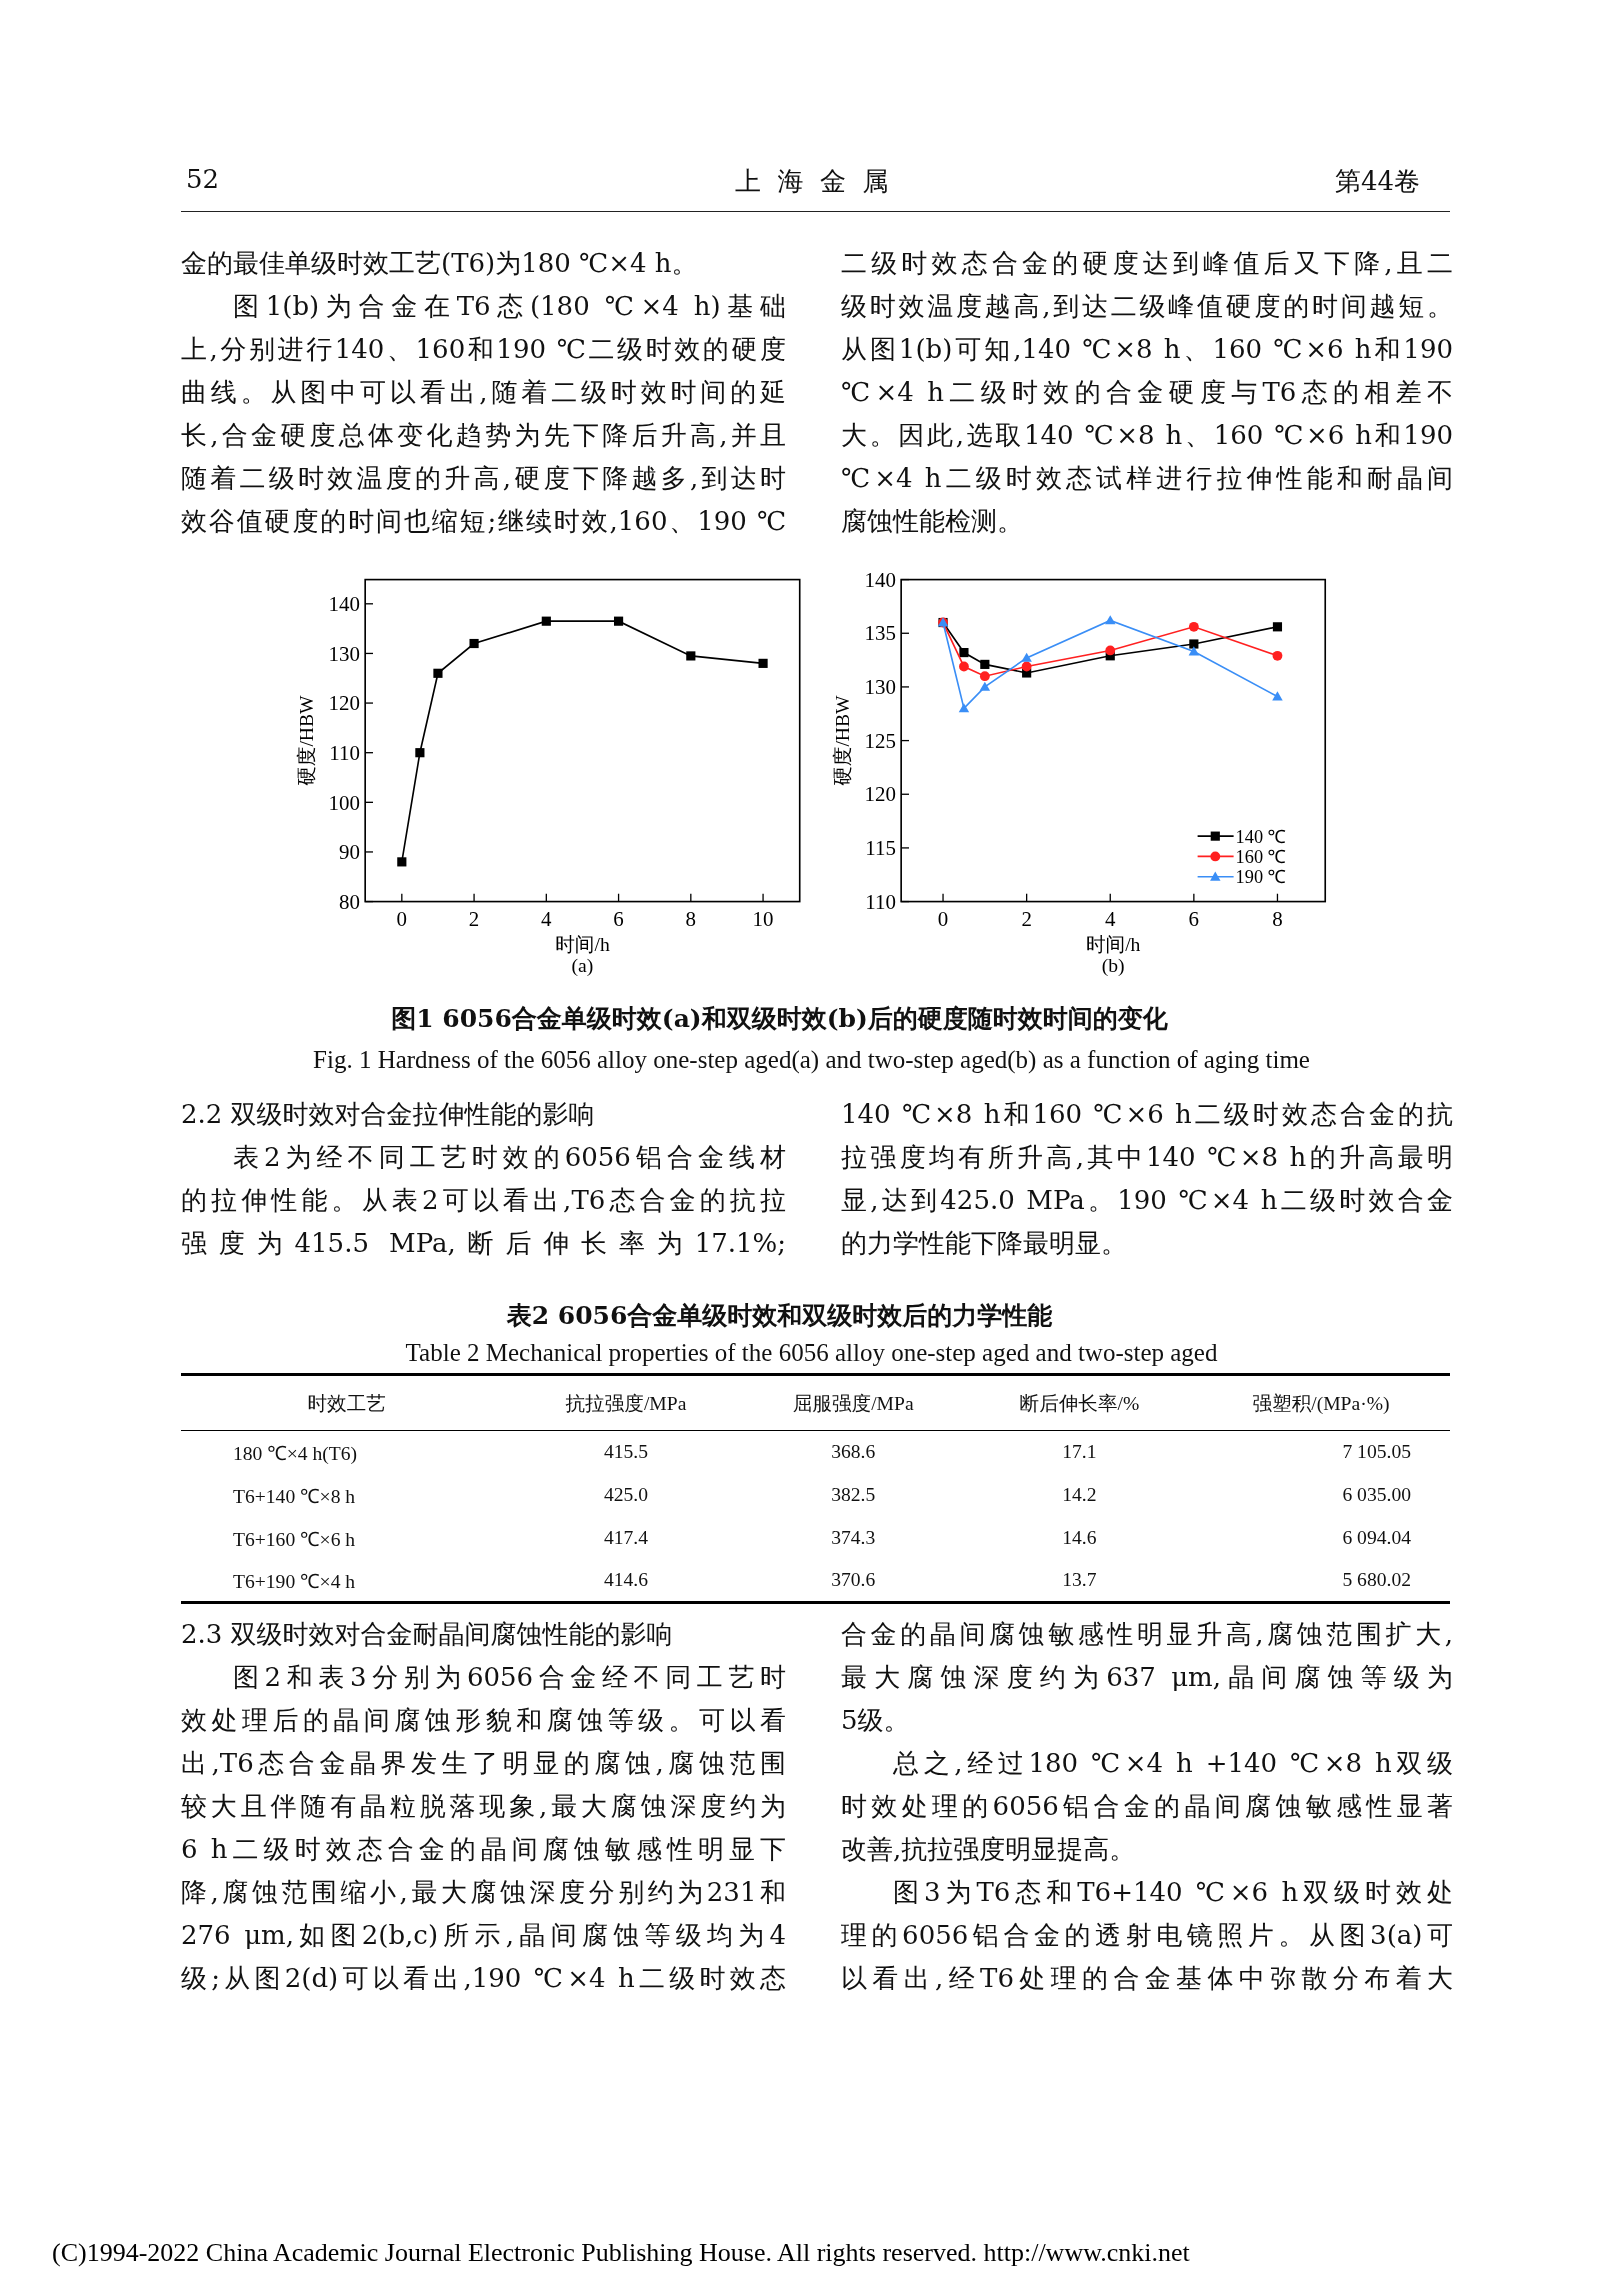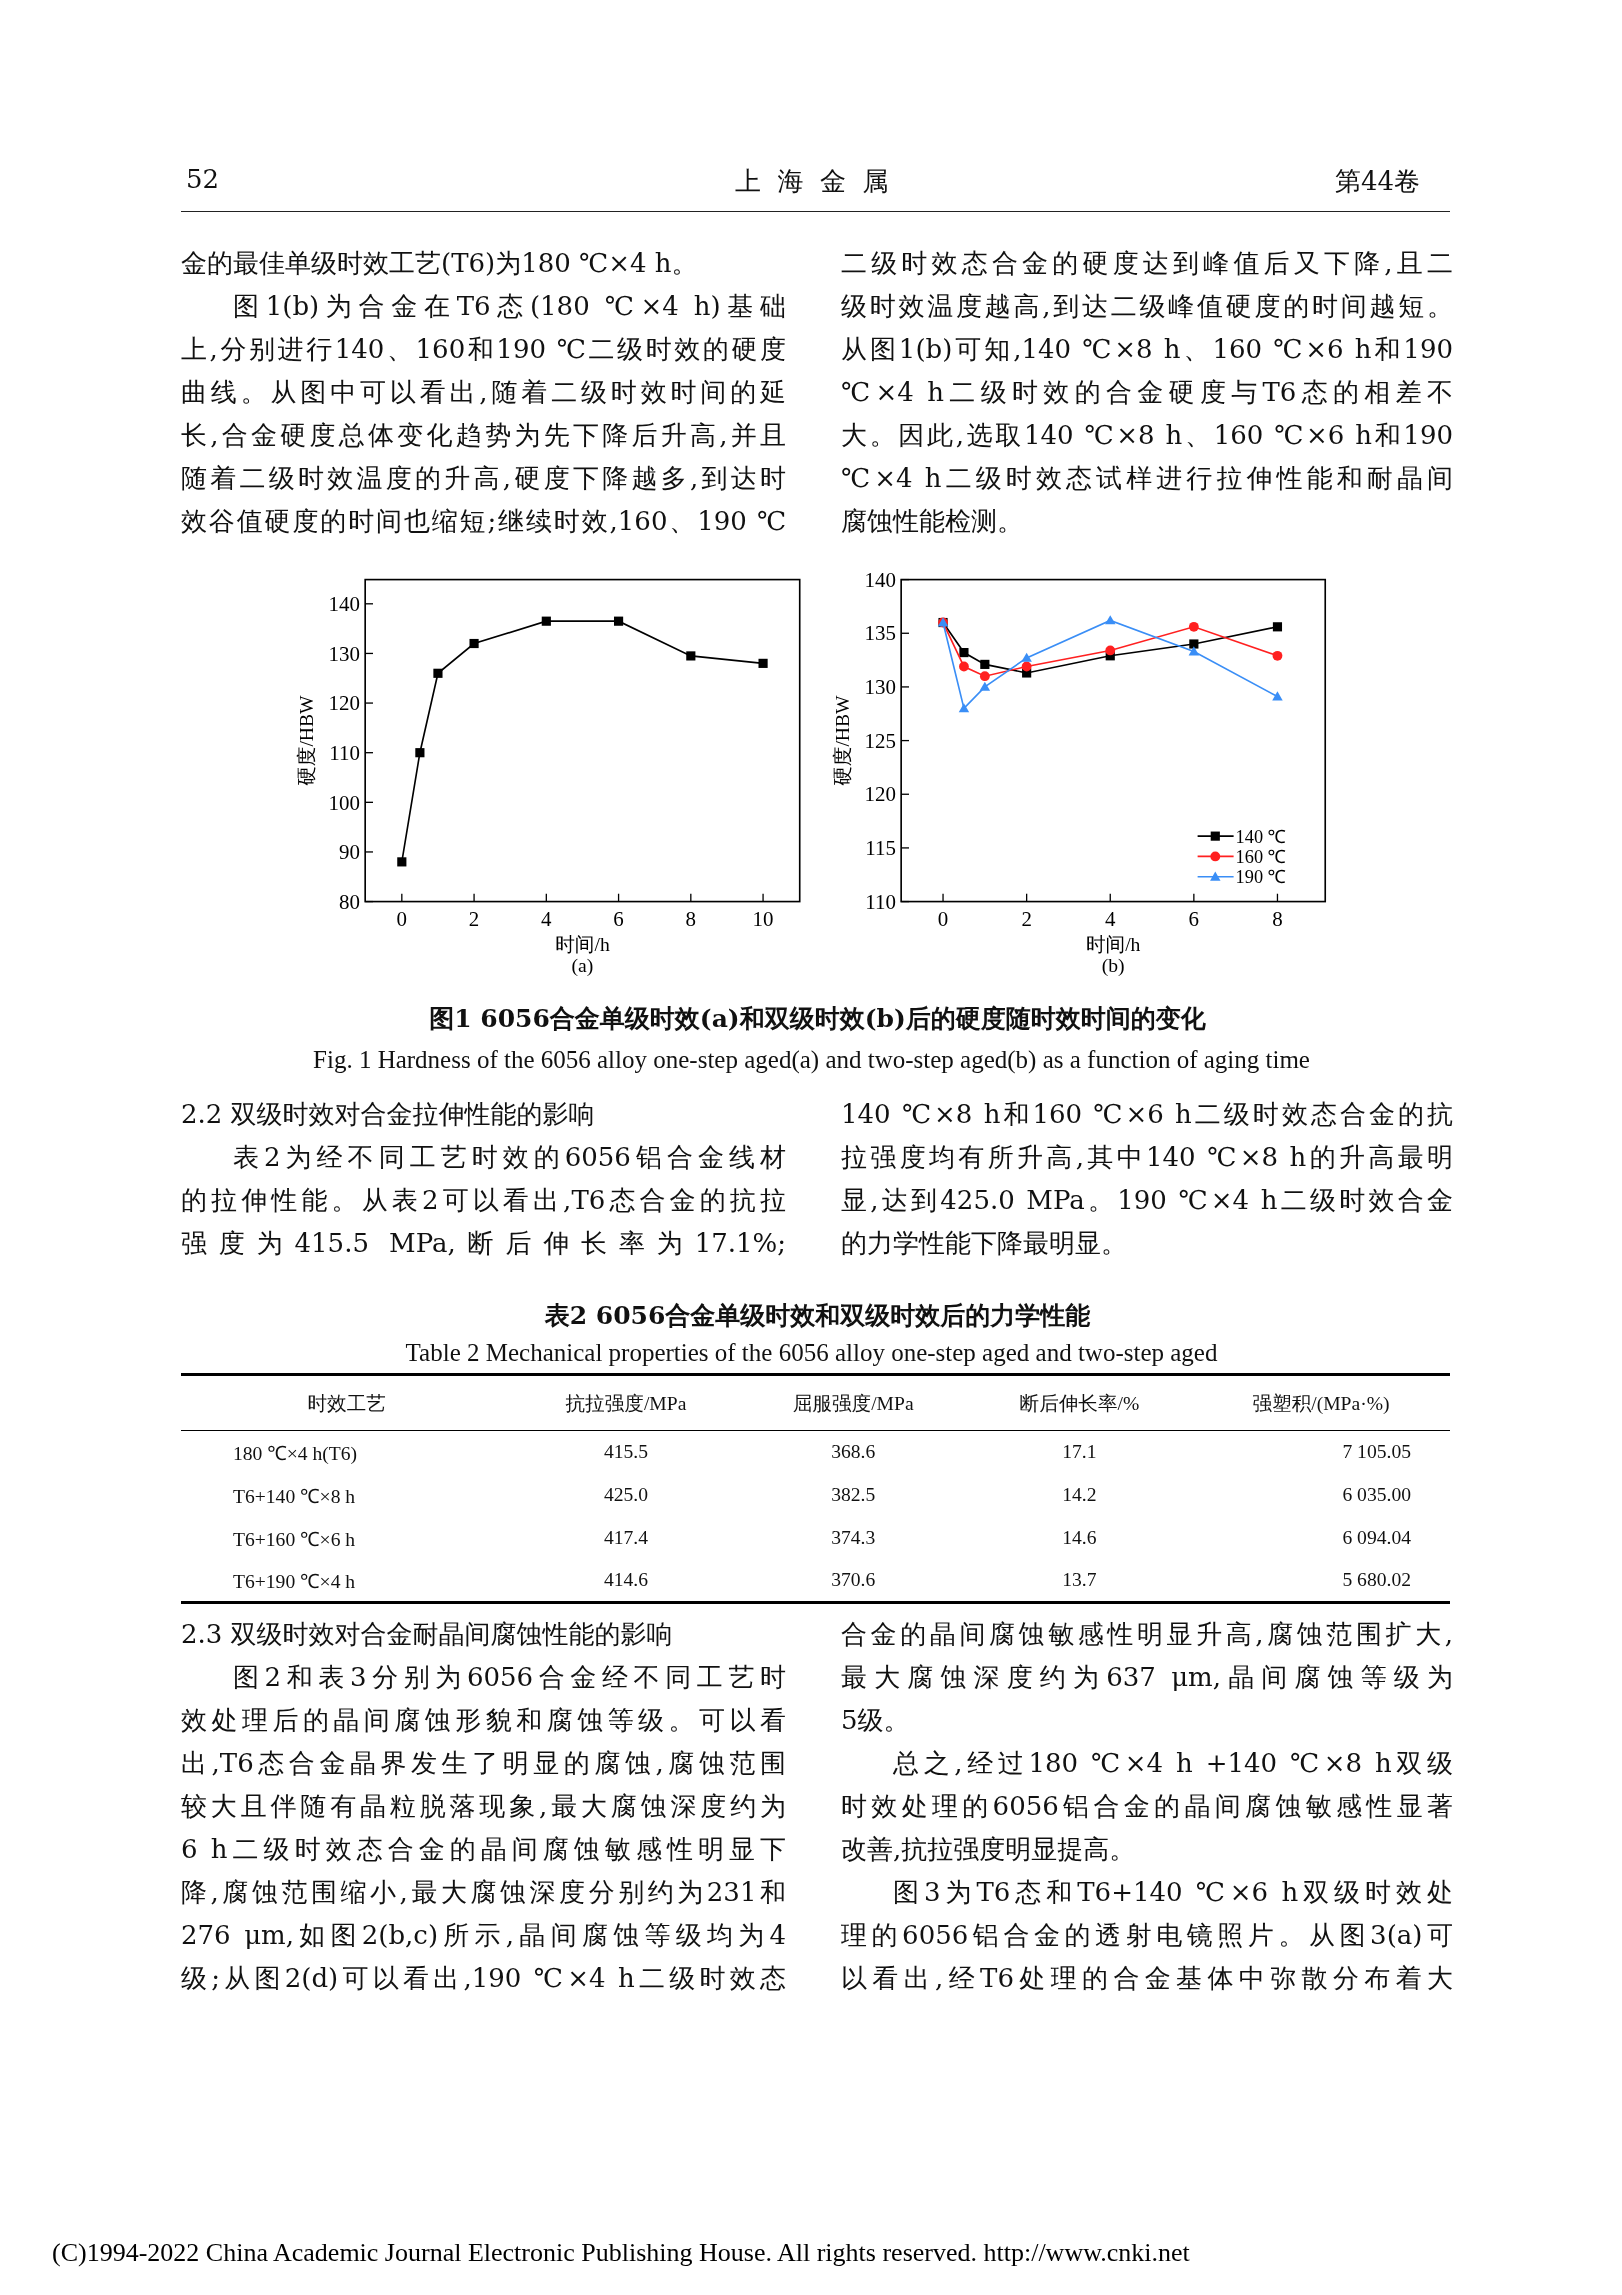--- a/index.html
+++ b/index.html
@@ -5,21 +5,21 @@
   html, body { margin: 0; padding: 0; background: #ffffff; }
   body { width: 1623px; height: 2295px; position: relative; overflow: hidden;
          font-family: "DejaVu Serif", "Liberation Serif", serif; color: #111; }
   .abs { position: absolute; }
   .hdr { font-size: 26px; top: 164px; }
   .rule { position: absolute; left: 181px; width: 1269px; top: 211px; border-top: 1.3px solid #222; }
   .col { position: absolute; font-size: 26px; line-height: 43px; text-align: justify; text-align-last: justify; }
   .col p { margin: 0; white-space: nowrap; }
   .col p.last { text-align-last: left; }
   .ind { text-indent: 52px; }
-  .cap-cn { font-size: 25px; font-weight: bold; text-align: center; position: absolute; left: 0; width: 1559px; margin-left: 38px; }
+  .cap-cn { font-size: 25px; font-weight: bold; text-align: center; position: absolute; left: 0; width: 1559px; }
   .cap-en { font-size: 25px; text-align: center; position: absolute; left: 0; width: 1623px; font-family: "Liberation Serif", serif; }
   table.t2 { position: absolute; left: 181px; top: 1373px; width: 1269px; border-collapse: collapse; font-size: 19.6px; font-family: "Liberation Serif", serif; }
   table.t2 th, table.t2 td { text-align: center; font-weight: normal; padding: 0; }
   table.t2 thead tr { height: 56px; border-top: 3.9px solid #000; border-bottom: 1.3px solid #000; }
   table.t2 tbody tr { height: 43px; }
   table.t2 tbody tr:last-child { border-bottom: 3.9px solid #000; }
   table.t2 td:first-child { text-align: left; padding-left: 52px; }
   table.t2 td:last-child { text-align: right; padding-right: 39px; }
   .footer { position: absolute; top: 2238px; left: 52px; font-size: 26px; color: #000000; font-family: "Liberation Serif", serif; }
   svg text { font-family: "Liberation Serif", serif; }

